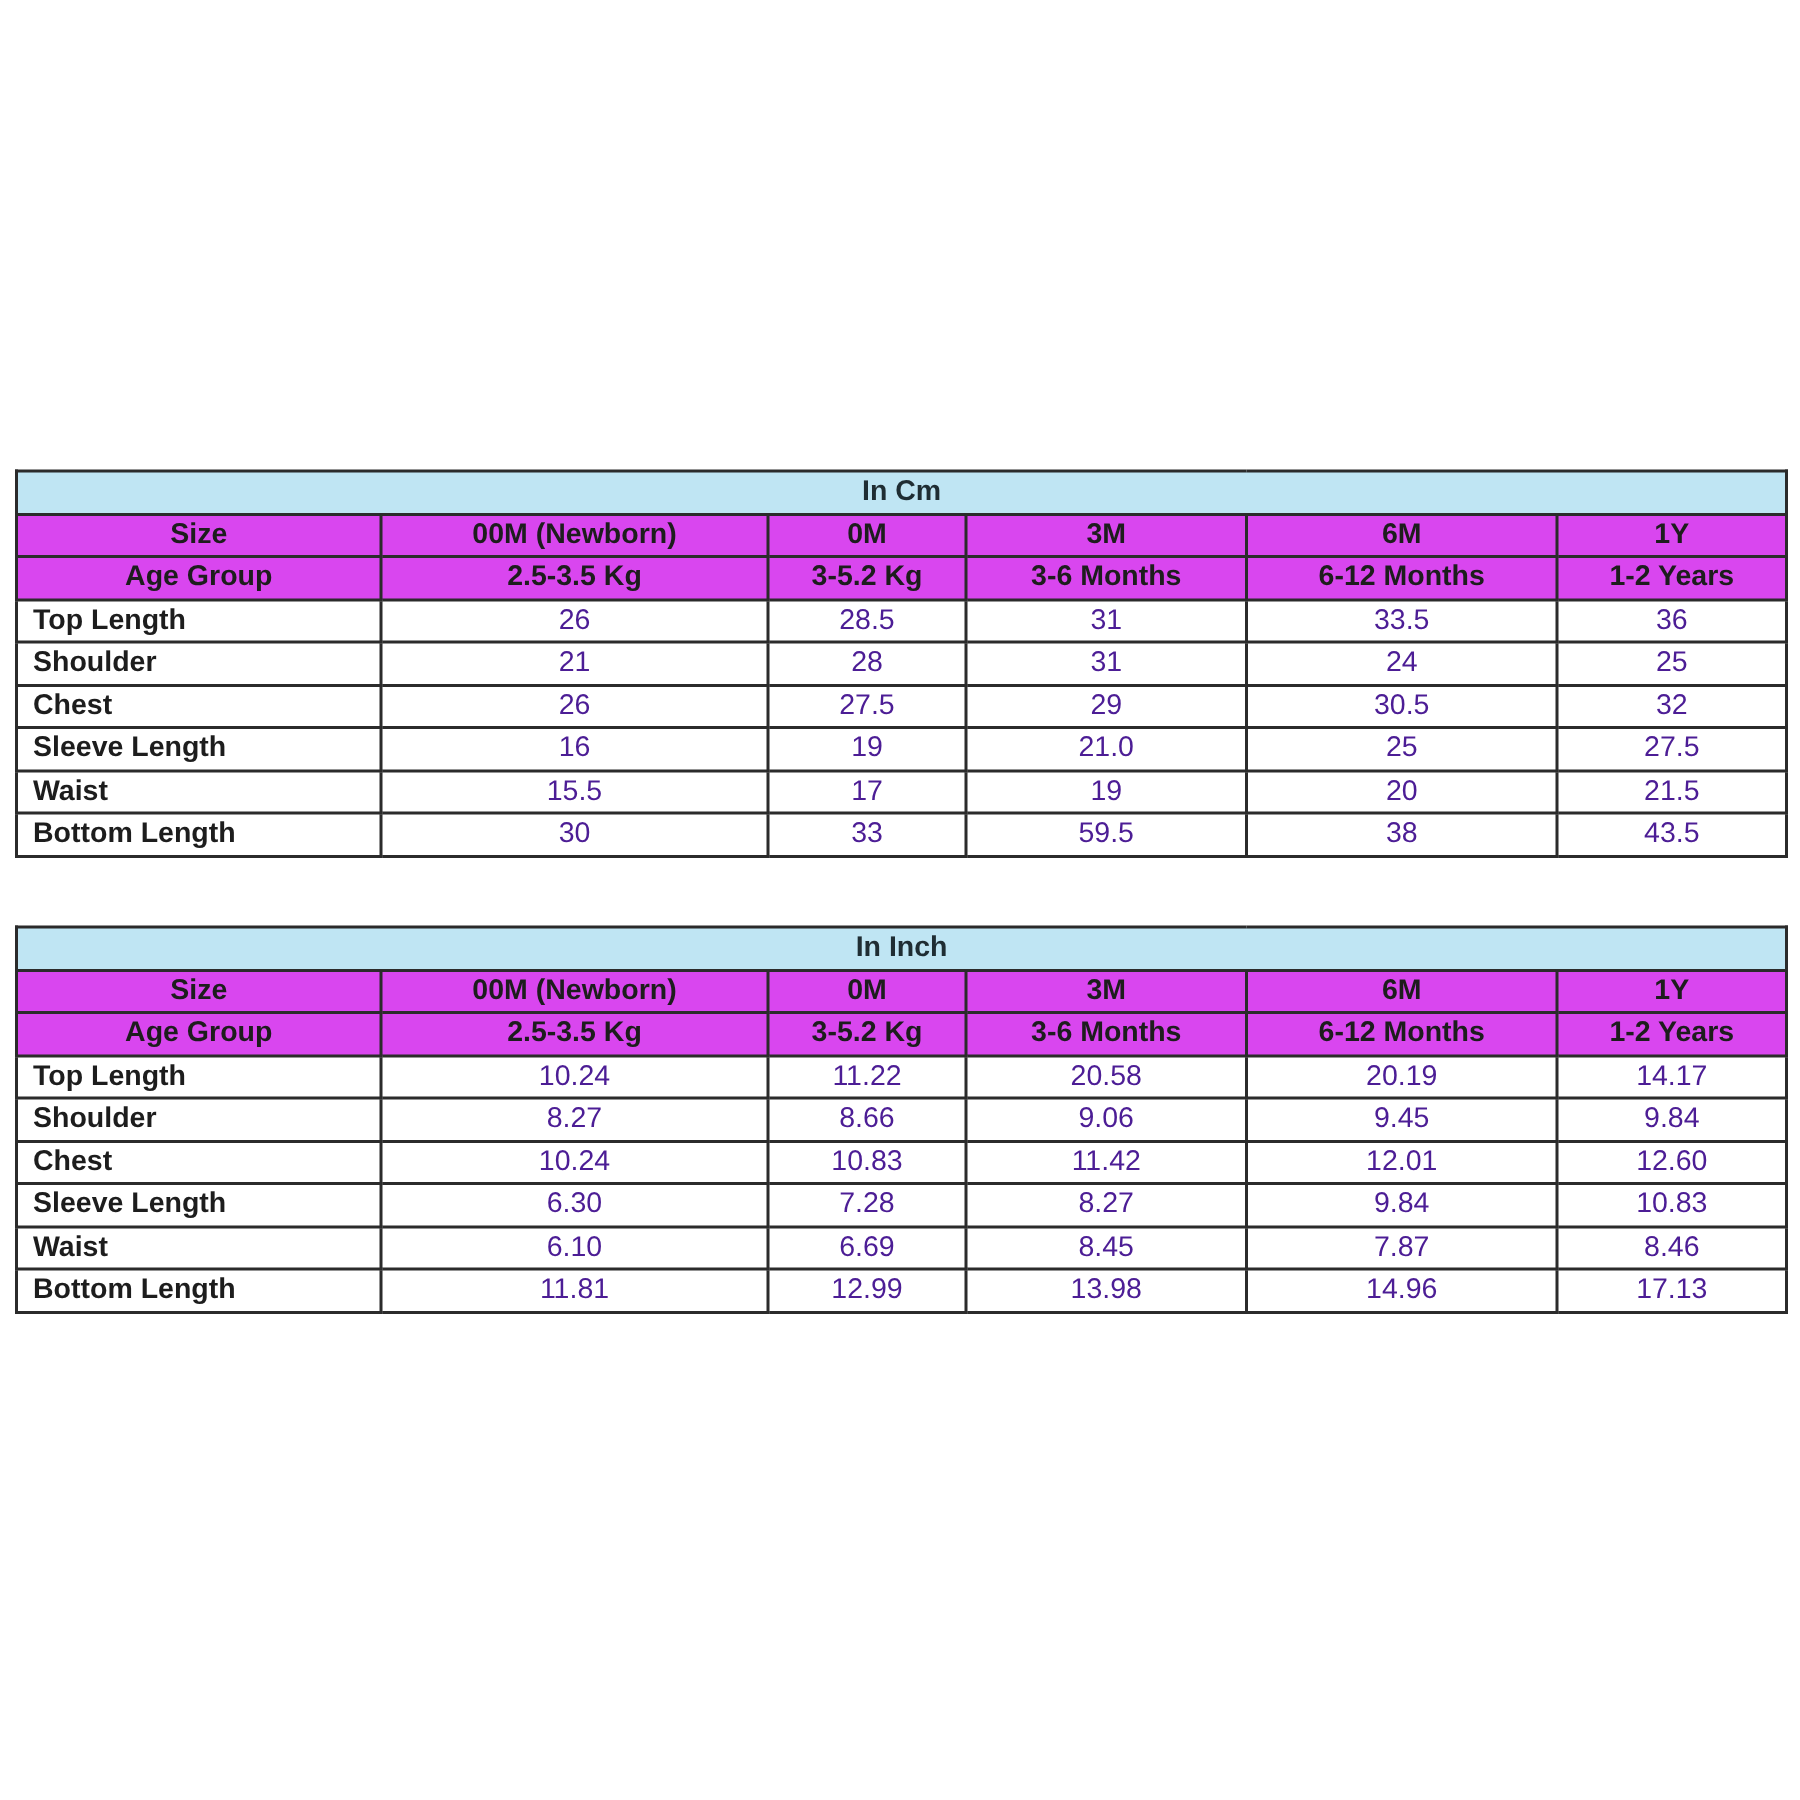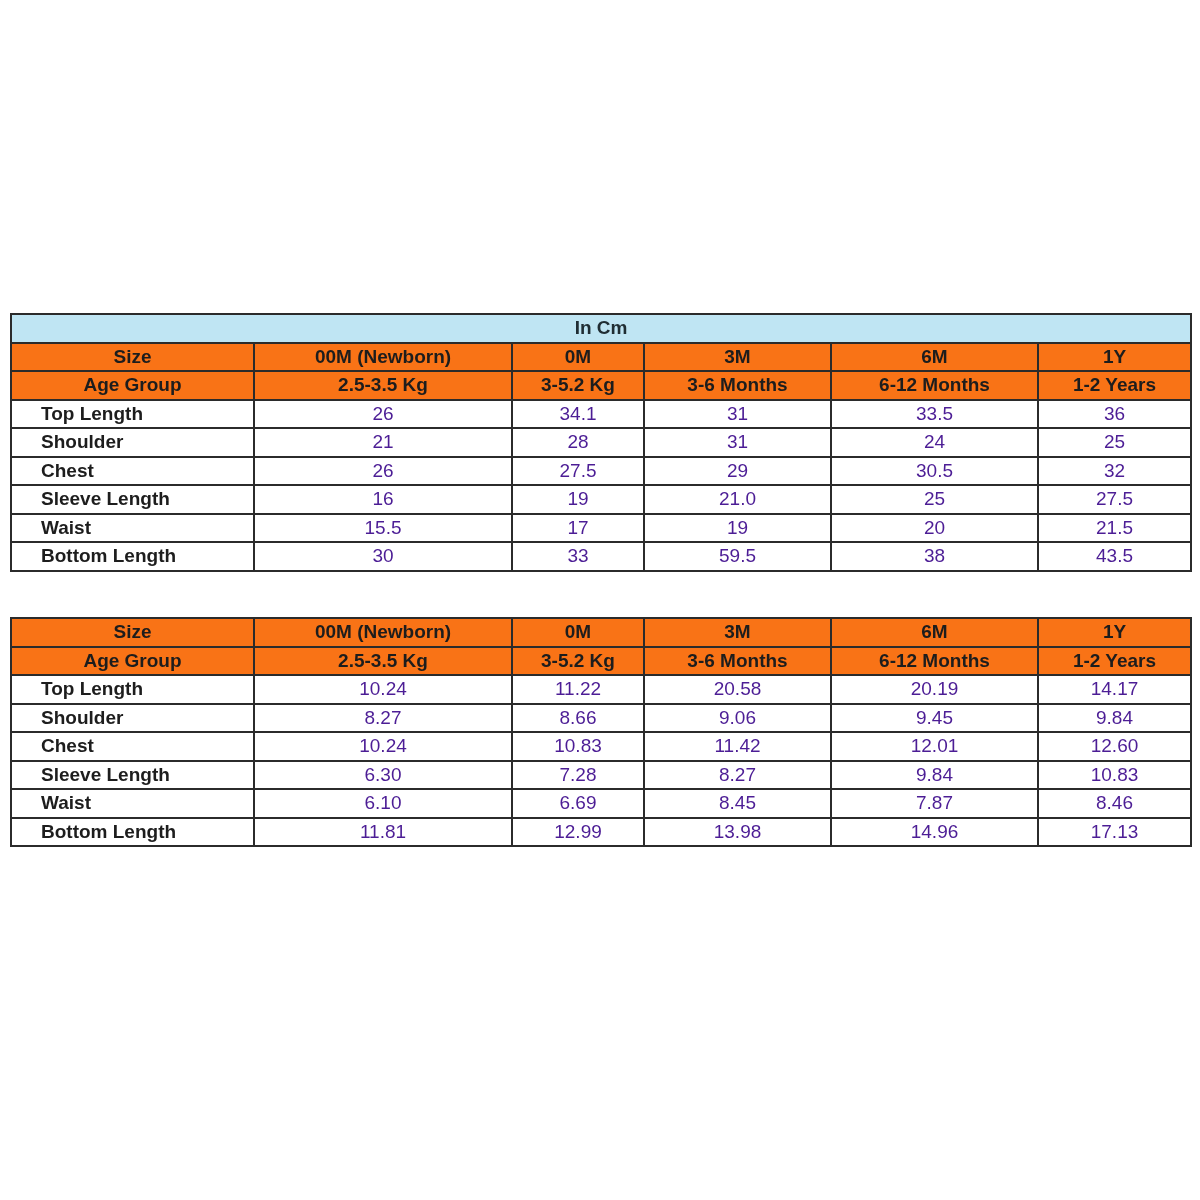--- a/index.html
+++ b/index.html
@@ -3,22 +3,22 @@
   <meta charset="utf-8">
   <style>
     html, body { margin: 0; padding: 0; background: #ffffff; }
     body { width: 1200px; height: 1200px; position: relative; overflow: hidden;
            font-family: "Liberation Sans", "DejaVu Sans", sans-serif; color: #222; }
     .size-table { position: absolute; left: 10px; width: 1180px; border-collapse: collapse;
                   table-layout: fixed; font-size: 19px; }
     .size-table td { border: 2px solid #2b2b2b; height: 26.5px; padding: 0 4px; text-align: center;
                      vertical-align: middle; white-space: nowrap; line-height: 26px; }
     .size-table .title-cell { background: #bfe5f3; font-weight: bold; color: #1f2d33; text-align: center; }
-    .size-table .hdr td { background: #f97316; font-weight: bold; color: #1d1d1d; }
-    .size-table .label { text-align: left; padding-left: 29px; font-weight: bold; color: #1d1d1d; }
+    .size-table .hdr td { background: #d946ef; font-weight: bold; color: #1d1d1d; }
+    .size-table .label { text-align: left; padding-left: 10px; font-weight: bold; color: #1d1d1d; }
     .size-table .val { color: #4c1d95; }
     #table-cm { top: 313px; border-radius: 25px; }
     #table-inch { top: 617px; }
     col.c0 { width: 243px; } col.c1 { width: 258px; } col.c2 { width: 132px; }
     col.c3 { width: 187px; } col.c4 { width: 207px; } col.c5 { width: 153px; }
   </style>
 </head>
 <body>
 
 <table class="size-table" id="table-cm">
@@ -46,21 +46,21 @@
         <td>Age Group</td>
         <td>2.5-3.5 Kg</td>
         <td>3-5.2 Kg</td>
         <td>3-6 Months</td>
         <td>6-12 Months</td>
         <td>1-2 Years</td>
       </tr>
       <tr>
         <td class="label">Top Length</td>
         <td class="val">26</td>
-        <td class="val">34.1</td>
+        <td class="val">28.5</td>
         <td class="val">31</td>
         <td class="val">33.5</td>
         <td class="val">36</td>
       </tr>
       <tr>
         <td class="label">Shoulder</td>
         <td class="val">21</td>
         <td class="val">28</td>
         <td class="val">31</td>
         <td class="val">24</td>
@@ -104,20 +104,23 @@
 <table class="size-table" id="table-inch">
   <colgroup>
       <col class="c0">
       <col class="c1">
       <col class="c2">
       <col class="c3">
       <col class="c4">
       <col class="c5">
     </colgroup>
   <tbody>
+      <tr>
+        <td colspan="6" class="title-cell">In Inch</td>
+      </tr>
       <tr class="hdr">
         <td>Size</td>
         <td>00M (Newborn)</td>
         <td>0M</td>
         <td>3M</td>
         <td>6M</td>
         <td>1Y</td>
       </tr>
       <tr class="hdr">
         <td>Age Group</td>

